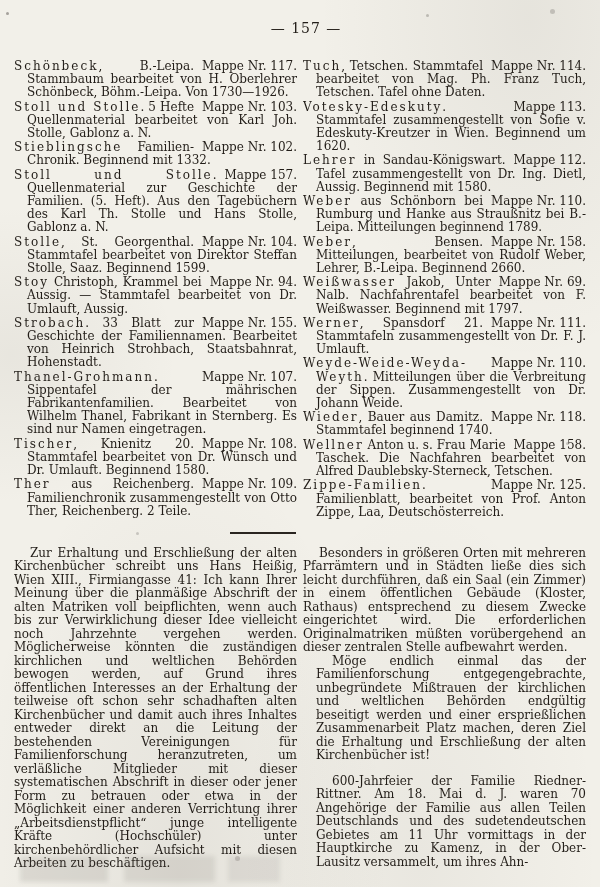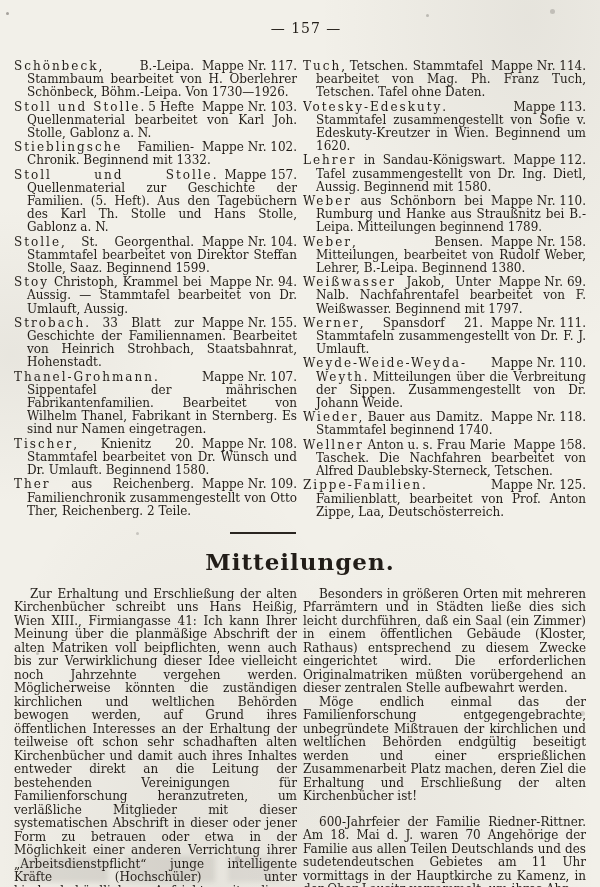--- a/index.html
+++ b/index.html
@@ -28,21 +28,21 @@
   .entry{
     margin:0 0 1px 0;padding-left:13px;text-indent:-13px;
     font-size:12px;line-height:13.2px;text-align:justify;overflow:hidden;
   }
   .ename{font-weight:normal;letter-spacing:2px;}
   .eref{float:right;padding-left:8px;text-indent:0;}
   .sep{width:66px;height:2px;background:#2a2520;margin:12px 0 0 230px;}
   .heading{margin:14px 0 0 0;text-align:center;font-size:23px;font-weight:bold;letter-spacing:1px;}
   .bodycols{margin-top:13px;}
   .para{margin:0;font-size:12px;line-height:13.5px;text-align:justify;text-indent:16px;}
-  .para + .para{margin-top:0;}
+  .para + .para{margin-top:0;margin-left:13px;}
   .para.gap-above{margin-top:12px;}
   .plead{font-weight:normal;}
   .bleed{position:absolute;left:20px;top:856px;width:260px;height:26px;
     background:
       linear-gradient(90deg, rgba(100,95,88,.14) 0 34%, transparent 34% 40%, rgba(100,95,88,.12) 40% 75%, transparent 75% 80%, rgba(100,95,88,.10) 80% 100%);
     filter:blur(2px);}
 </style>
 </head>
 <body>
 
@@ -62,33 +62,32 @@
       <p class="entry"><span class="eref">Mappe Nr. 155.</span><span class="ename">Strobach</span><span>. 33 Blatt zur Geschichte der Familiennamen. Bearbeitet von Heinrich Strohbach, Staatsbahnrat, Hohenstadt.</span></p>
       <p class="entry"><span class="eref">Mappe Nr. 107.</span><span class="ename">Thanel-Grohmann</span><span>. Sippentafel der mährischen Fabrikantenfamilien. Bearbeitet von Wilhelm Thanel, Fabrikant in Sternberg. Es sind nur Namen eingetragen.</span></p>
       <p class="entry"><span class="eref">Mappe Nr. 108.</span><span class="ename">Tischer</span><span>, Knienitz 20. Stammtafel bearbeitet von Dr. Wünsch und Dr. Umlauft. Beginnend 1580.</span></p>
       <p class="entry"><span class="eref">Mappe Nr. 109.</span><span class="ename">Ther</span><span> aus Reichenberg. Familienchronik zusammengestellt von Otto Ther, Reichenberg. 2 Teile.</span></p>
     </div>
     <div class="col">
       <p class="entry"><span class="eref">Mappe Nr. 114.</span><span class="ename">Tuch</span><span>, Tetschen. Stammtafel bearbeitet von Mag. Ph. Franz Tuch, Tetschen. Tafel ohne Daten.</span></p>
       <p class="entry"><span class="eref">Mappe 113.</span><span class="ename">Votesky-Edeskuty</span><span>. Stammtafel zusammengestellt von Sofie v. Edeskuty-Kreutzer in Wien. Beginnend um 1620.</span></p>
       <p class="entry"><span class="eref">Mappe 112.</span><span class="ename">Lehrer</span><span> in Sandau-Königswart. Tafel zusammengestellt von Dr. Ing. Dietl, Aussig. Beginnend mit 1580.</span></p>
       <p class="entry"><span class="eref">Mappe Nr. 110.</span><span class="ename">Weber</span><span> aus Schönborn bei Rumburg und Hanke aus Straußnitz bei B.-Leipa. Mitteilungen beginnend 1789.</span></p>
-      <p class="entry"><span class="eref">Mappe Nr. 158.</span><span class="ename">Weber</span><span>, Bensen. Mitteilungen, bearbeitet von Rudolf Weber, Lehrer, B.-Leipa. Beginnend 1380.</span></p>
+      <p class="entry"><span class="eref">Mappe Nr. 158.</span><span class="ename">Weber</span><span>, Bensen. Mitteilungen, bearbeitet von Rudolf Weber, Lehrer, B.-Leipa. Beginnend 2660.</span></p>
       <p class="entry"><span class="eref">Mappe Nr. 69.</span><span class="ename">Weißwasser</span><span> Jakob, Unter Nalb. Nachfahrentafel bearbeitet von F. Weißwasser. Beginnend mit 1797.</span></p>
       <p class="entry"><span class="eref">Mappe Nr. 111.</span><span class="ename">Werner</span><span>, Spansdorf 21. Stammtafeln zusammengestellt von Dr. F. J. Umlauft.</span></p>
       <p class="entry"><span class="eref">Mappe Nr. 110.</span><span class="ename">Weyde-Weide-Weyda-Weyth</span><span>. Mitteilungen über die Verbreitung der Sippen. Zusammengestellt von Dr. Johann Weide.</span></p>
       <p class="entry"><span class="eref">Mappe Nr. 118.</span><span class="ename">Wieder</span><span>, Bauer aus Damitz. Stammtafel beginnend 1740.</span></p>
       <p class="entry"><span class="eref">Mappe 158.</span><span class="ename">Wellner</span><span> Anton u. s. Frau Marie Taschek. Die Nachfahren bearbeitet von Alfred Daublebsky-Sterneck, Tetschen.</span></p>
       <p class="entry"><span class="eref">Mappe Nr. 125.</span><span class="ename">Zippe-Familien</span><span>. Familienblatt, bearbeitet von Prof. Anton Zippe, Laa, Deutschösterreich.</span></p>
     </div>
   </div>
 
   <div class="sep"></div>
 
-  <h1 class="heading">Mitteilungen.</h1>
 
   <div class="cols bodycols">
     <div class="col">
       <p class="para"><span class="plead">Zur Erhaltung und Erschließung der alten Kirchenbücher</span><span> schreibt uns Hans Heißig, Wien XIII., Firmiangasse 41: Ich kann Ihrer Meinung über die planmäßige Abschrift der alten Matriken voll beipflichten, wenn auch bis zur Verwirklichung dieser Idee vielleicht noch Jahrzehnte vergehen werden. Möglicherweise könnten die zuständigen kirchlichen und weltlichen Behörden bewogen werden, auf Grund ihres öffentlichen Interesses an der Erhaltung der teilweise oft schon sehr schadhaften alten Kirchenbücher und damit auch ihres Inhaltes entweder direkt an die Leitung der bestehenden Vereinigungen für Familienforschung heranzutreten, um verläßliche Mitglieder mit dieser systematischen Abschrift in dieser oder jener Form zu betrauen oder etwa in der Möglichkeit einer anderen Verrichtung ihrer „Arbeitsdienstpflicht“ junge intelligente Kräfte (Hochschüler) unter kirchenbehördlicher Aufsicht mit diesen Arbeiten zu beschäftigen.</span></p>
     </div>
     <div class="col">
       <p class="para"><span>Besonders in größeren Orten mit mehreren Pfarrämtern und in Städten ließe dies sich leicht durchführen, daß ein Saal (ein Zimmer) in einem öffentlichen Gebäude (Kloster, Rathaus) entsprechend zu diesem Zwecke eingerichtet wird. Die erforderlichen Originalmatriken müßten vorübergehend an dieser zentralen Stelle aufbewahrt werden.</span></p>
       <p class="para"><span>Möge endlich einmal das der Familienforschung entgegengebrachte, unbegründete Mißtrauen der kirchlichen und weltlichen Behörden endgültig beseitigt werden und einer ersprießlichen Zusammenarbeit Platz machen, deren Ziel die Erhaltung und Erschließung der alten Kirchenbücher ist!</span></p>
       <p class="para gap-above"><span class="plead">600-Jahrfeier der Familie Riedner-Rittner.</span><span> Am 18. Mai d. J. waren 70 Angehörige der Familie aus allen Teilen Deutschlands und des sudetendeutschen Gebietes am 11 Uhr vormittags in der Hauptkirche zu Kamenz, in der Ober-Lausitz versammelt, um ihres Ahn-</span></p>
     </div>

